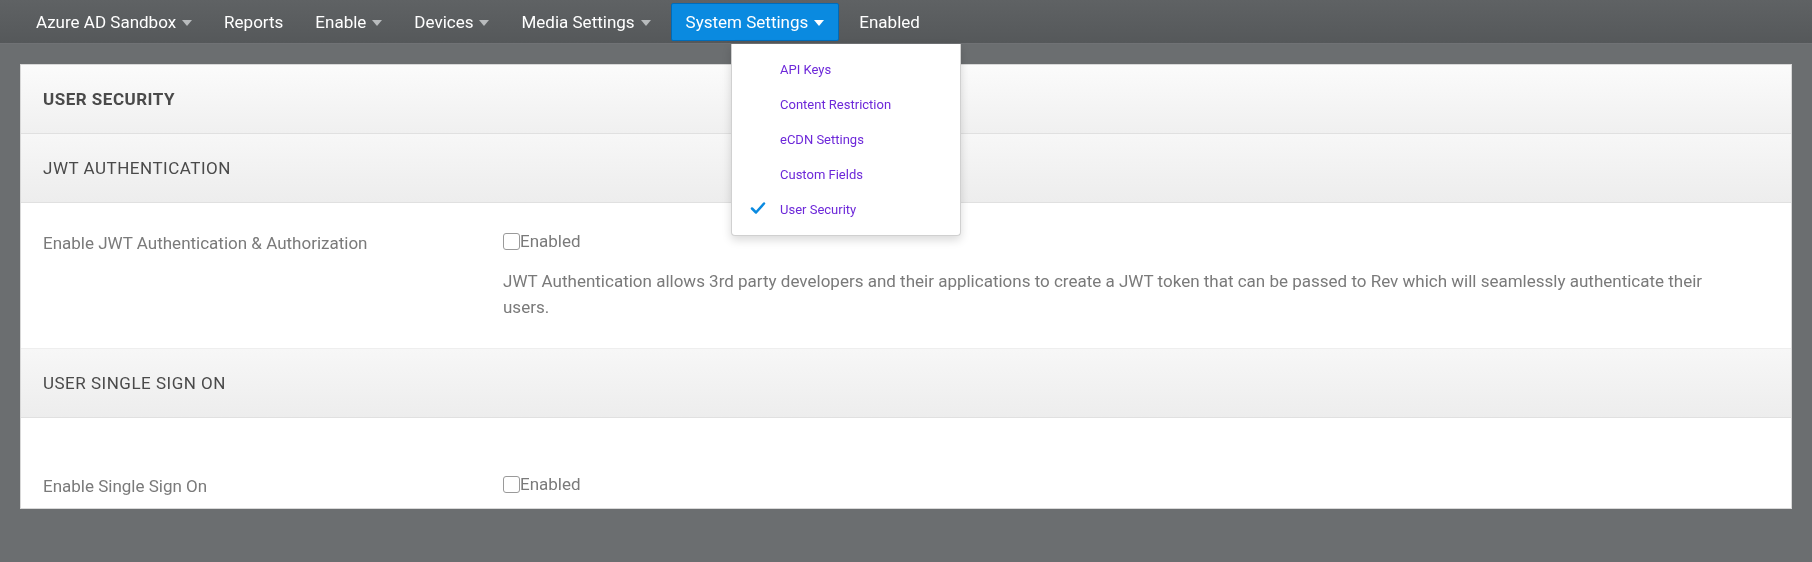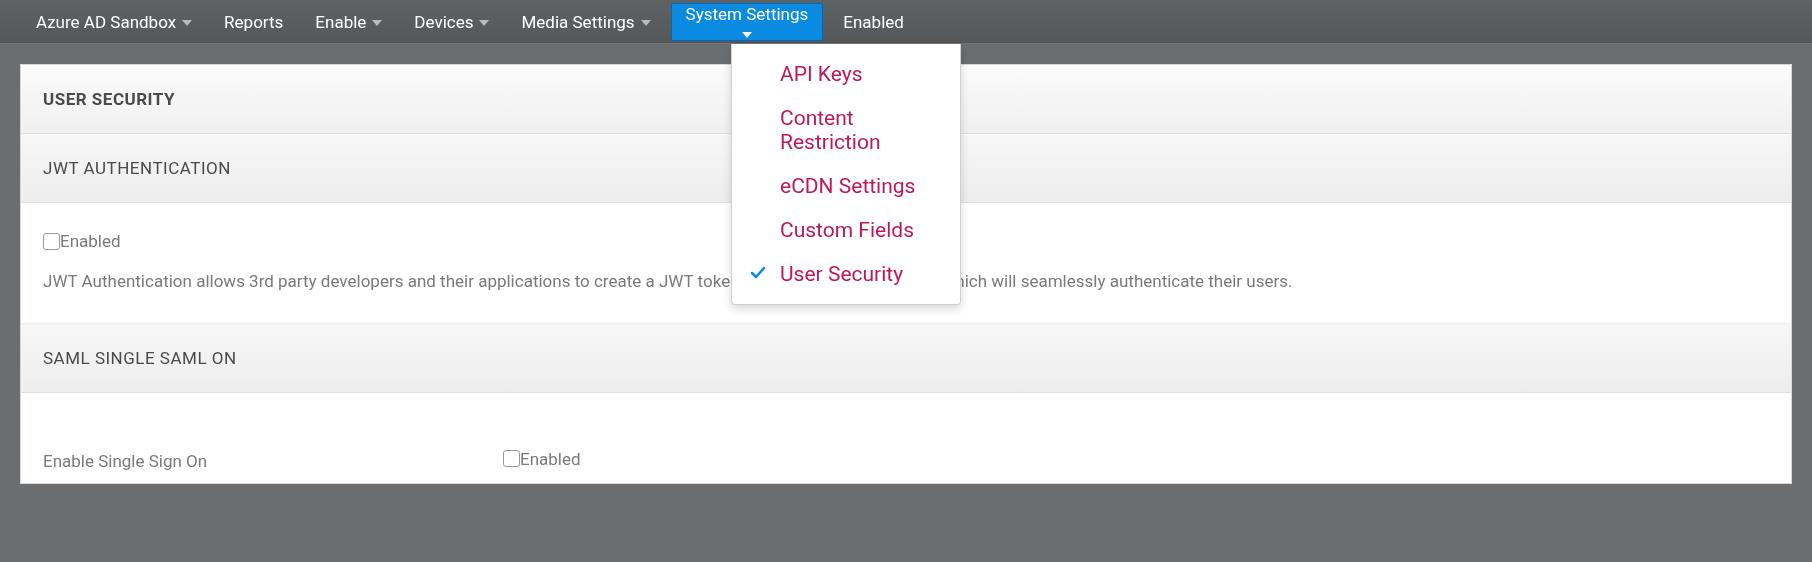--- a/index.html
+++ b/index.html
@@ -33,21 +33,20 @@
       gap: 6px;
       height: 44px;
     }
     .nav-item.active {
       background: #0a8ae0;
       border: 1px solid #006bb8;
       border-radius: 2px;
       height: 38px;
       margin: 3px 4px;
       padding: 0 14px;
-      flex-direction: column;
     }
     .chevron-down {
       width: 0;
       height: 0;
       border-left: 5px solid transparent;
       border-right: 5px solid transparent;
       border-top: 6px solid #b8bbbd;
       margin-top: 2px;
     }
     .nav-item.active .chevron-down {
@@ -61,22 +60,22 @@
       background: #fff;
       border: 1px solid #d0d0d0;
       border-top: none;
       border-radius: 0 0 4px 4px;
       box-shadow: 0 4px 10px rgba(0,0,0,0.15);
       padding: 8px 0;
       z-index: 100;
     }
     .dropdown-item {
       padding: 10px 36px 10px 48px;
-      color: #be185d;
-      font-size: 21px;
+      color: #6d28d9;
+      font-size: 13px;
       cursor: pointer;
       position: relative;
     }
     .dropdown-item .check-icon {
       position: absolute;
       left: 18px;
       top: 50%;
       transform: translateY(-50%);
       color: #0a8ae0;
     }
@@ -208,30 +207,31 @@
 </div>
 
 <div class="content-wrap">
   <div class="panel">
 
     <div class="section-header">USER SECURITY</div>
 
     <div class="sub-header">JWT AUTHENTICATION</div>
 
     <div class="field-row">
+      <div class="field-label">Enable JWT Authentication &amp; Authorization</div>
       <div class="field-control">
         <div class="checkbox-line">
           <div class="checkbox-box"></div>
           <span class="checkbox-label">Enabled</span>
         </div>
         <div class="help-text">JWT Authentication allows 3rd party developers and their applications to create a JWT token that can be passed to Rev which will seamlessly authenticate their users.</div>
       </div>
     </div>
 
-    <div class="sub-header">SAML SINGLE SAML ON</div>
+    <div class="sub-header">USER SINGLE SIGN ON</div>
 
     <div class="field-row no-border">
       <div class="field-label">Enable Single Sign On</div>
       <div class="field-control">
         <div class="checkbox-line" style="margin-bottom:4px;">
           <div class="checkbox-box"></div>
           <span class="checkbox-label">Enabled</span>
         </div>
       </div>
     </div>

